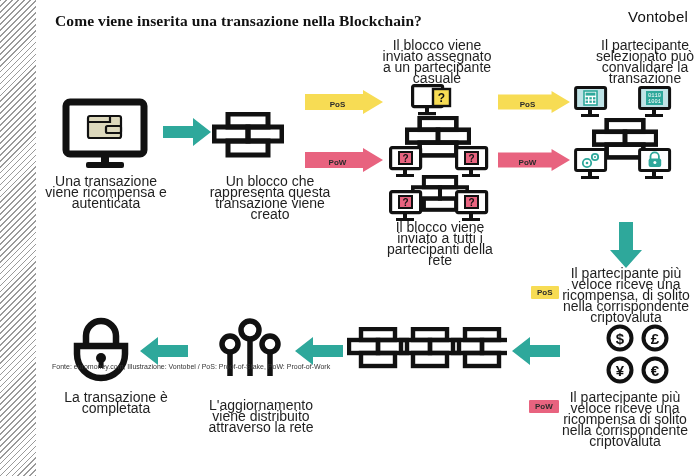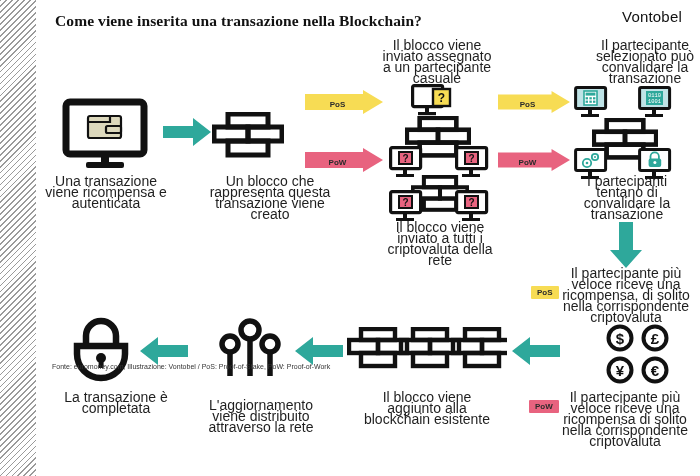--- a/index.html
+++ b/index.html
@@ -22,21 +22,21 @@
   }
 
   
   .title{
     position:absolute;left:55px;top:12px;
     font-family:"Liberation Serif", serif;
     font-weight:bold;font-size:15.5px;letter-spacing:0.1px;
     color:#111;white-space:nowrap;
   }
   .brand{
-    position:absolute;right:18px;top:8px;
+    position:absolute;right:12px;top:8px;
     font-family:"Liberation Sans", sans-serif;
     font-size:15px;color:#111;letter-spacing:.2px;
   }
 
   
   .cap{
     position:absolute;text-align:center;
     font-size:14px;line-height:11px;color:#1f1f1f;
   }
 
@@ -181,21 +181,21 @@
   </div>
   <div class="icon" style="left:452px;top:190px;">
     <svg width="40" height="31" viewBox="0 0 34 31">
       <rect x="1.6" y="1.6" width="30" height="21" rx="1.5" fill="#fff" stroke="#111" stroke-width="3.2"></rect>
       <rect x="14" y="23" width="4" height="5" fill="#111"></rect>
       <rect x="7" y="28" width="18" height="3" fill="#111"></rect>
       <rect x="10" y="6" width="13" height="12" fill="#E8637F" stroke="#111" stroke-width="2"></rect>
       <text x="16.5" y="15.8" font-family="Liberation Sans, sans-serif" font-size="10" font-weight="bold" fill="#111" text-anchor="middle">?</text>
     </svg>
   </div>
-  <div class="cap" style="left:374px;top:222px;width:132px;">Il blocco viene inviato a tutti i criptovaluta della rete</div>
+  <div class="cap" style="left:374px;top:222px;width:132px;">Il blocco viene inviato a tutti i partecipanti della rete</div>
 
   <div class="tagarrow" style="left:498px;top:90px;">
     <svg width="72" height="24" viewBox="0 0 78 24">
       <path d="M0 4 H58 V0 L78 12 L58 24 V20 H0 Z" fill="#F7DC54"></path>
     </svg>
     <span class="lbl">PoS</span>
   </div>
 
   <div class="tagarrow" style="left:498px;top:148px;">
     <svg width="72" height="24" viewBox="0 0 78 24">
@@ -262,21 +262,20 @@
     <svg width="40" height="31" viewBox="0 0 34 31">
       <rect x="1.6" y="1.6" width="30" height="21" rx="1.5" fill="#fff" stroke="#111" stroke-width="3"></rect>
       <rect x="14" y="23" width="4" height="5" fill="#111"></rect>
       <rect x="7" y="28" width="18" height="3" fill="#111"></rect>
       <path d="M12.5 11 V8.6 a4.2 4.2 0 0 1 8.4 0 V11" fill="none" stroke="#2EA89B" stroke-width="1.8"></path>
       <rect x="10.6" y="10.6" width="12.6" height="8.4" rx="2" fill="#2EA89B"></rect>
       <circle cx="16.9" cy="14.6" r="1.5" fill="#fff"></circle>
     </svg>
   </div>
 
-  <div class="cap" style="left:564px;top:176px;width:126px;">I partecipanti tentano di convalidare la transazione</div>
 
   <div class="arrow" style="left:610px;top:222px;">
     <svg width="32" height="46" viewBox="0 0 32 46">
       <path d="M9 0 H23 V28 H32 L16 46 L0 28 H9 Z" fill="#2EA89B"></path>
     </svg>
   </div>
 
   <span class="badge" style="left:531px;top:286px;background:#F7DC54;">PoS</span>
   <div class="cap" style="left:556px;top:268px;width:140px;">Il partecipante più veloce riceve una ricompensa, di solito nella corrispondente criptovaluta</div>
 
@@ -329,21 +328,20 @@
         <rect x="14" y="26" width="34" height="13" fill="none" stroke="#111" stroke-width="4.4"></rect>
       </g>
       <g transform="translate(104,0)">
         <rect x="14" y="2" width="34" height="11" fill="none" stroke="#111" stroke-width="4.4"></rect>
         <rect x="2" y="13" width="29" height="13" fill="none" stroke="#111" stroke-width="4.4"></rect>
         <rect x="31" y="13" width="29" height="13" fill="none" stroke="#111" stroke-width="4.4"></rect>
         <rect x="14" y="26" width="34" height="13" fill="none" stroke="#111" stroke-width="4.4"></rect>
       </g>
     </svg>
   </div>
-  <div class="cap" style="left:360px;top:392px;width:134px;">Il blocco viene aggiunto alla blockchain esistente</div>
 
   <div class="arrow" style="left:295px;top:337px;">
     <svg width="48" height="28" viewBox="0 0 48 28">
       <path d="M48 8 H18 V0 L0 14 L18 28 V20 H48 Z" fill="#2EA89B"></path>
     </svg>
   </div>
 
   <div class="icon" style="left:219px;top:318px;">
     <svg width="62" height="62" viewBox="0 0 62 62">
       <g fill="none" stroke="#111" stroke-width="5.5">

